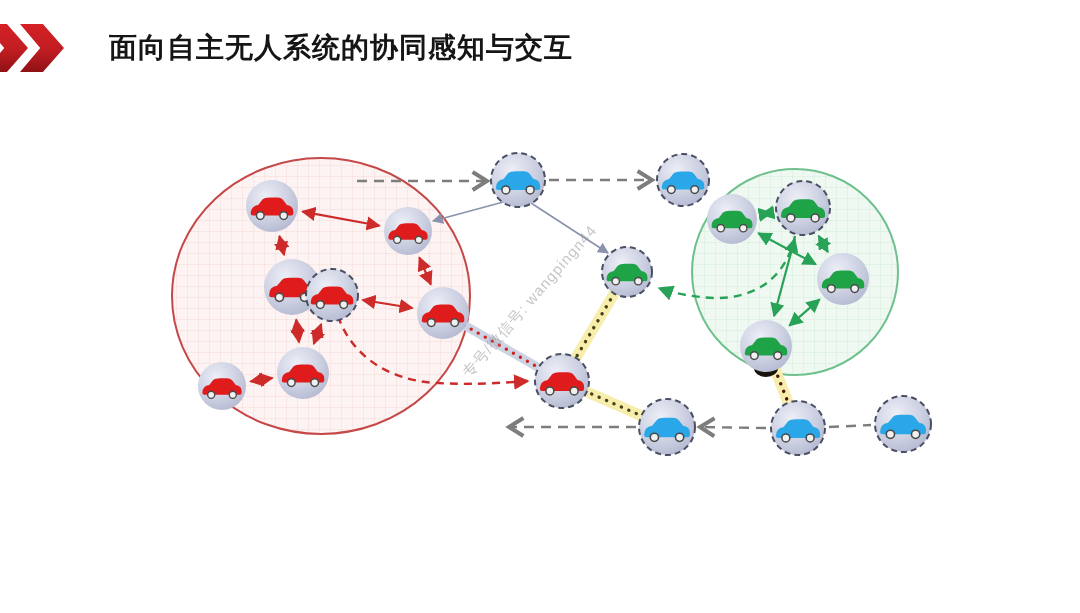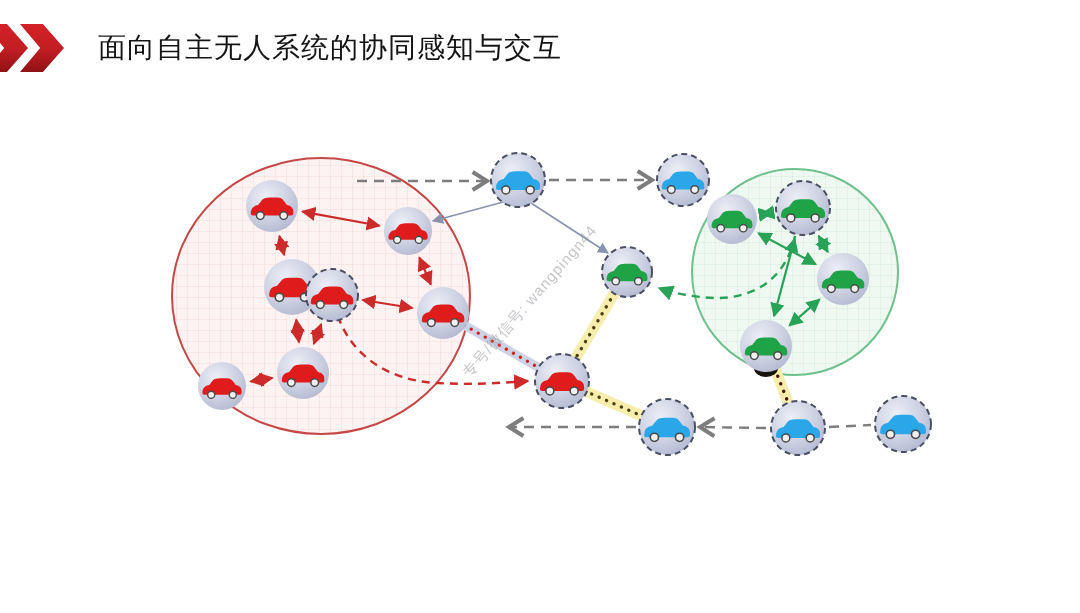--- a/index.html
+++ b/index.html
@@ -7,21 +7,21 @@
     position:relative; width:1080px; height:613px; overflow:hidden; background:#ffffff;
     font-family:"Liberation Sans","DejaVu Sans",sans-serif;
   }
   header{position:absolute; top:22px; left:0; height:52px; display:flex; align-items:center; gap:30px;}
   .chevwrap{position:relative; width:64px; height:50px; flex:0 0 auto;}
   .chev{position:absolute; top:1px; width:44px; height:48px;
     background:linear-gradient(180deg,#d42127 0%,#c01d22 55%,#8f1216 100%);
     clip-path:polygon(0 0,52% 0,100% 50%,52% 100%,0 100%,46% 50%);}
   .c1{left:-16px;}
   .c2{left:20px;}
-  h1{margin:4px; font-size:28px; line-height:50px; font-weight:normal; color:#151515; letter-spacing:1px; white-space:nowrap;text-align:right;}
+  h1{margin:15px; font-size:28px; line-height:50px; font-weight:bold; color:#151515; letter-spacing:1px; white-space:nowrap;text-align:right;}
   #net{position:absolute; left:0; top:0;}
   .watermark{
     position:absolute; left:360px; top:292px; width:340px; text-align:center;
     transform:rotate(-49deg); color:rgba(150,150,156,0.55); font-size:15px; letter-spacing:1px;
     pointer-events:none;
   }
 </style>
 </head>
 <body>
 

